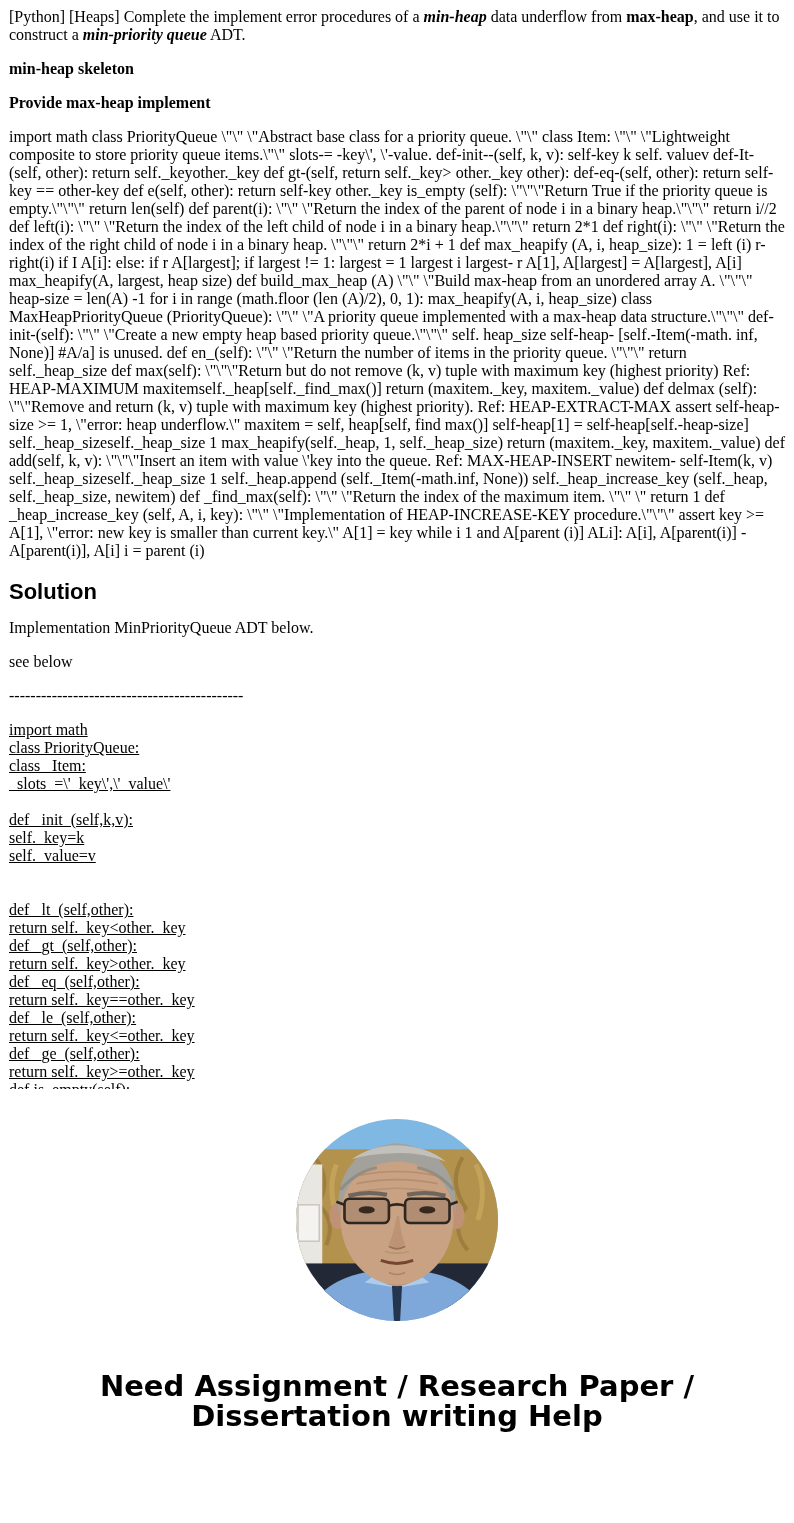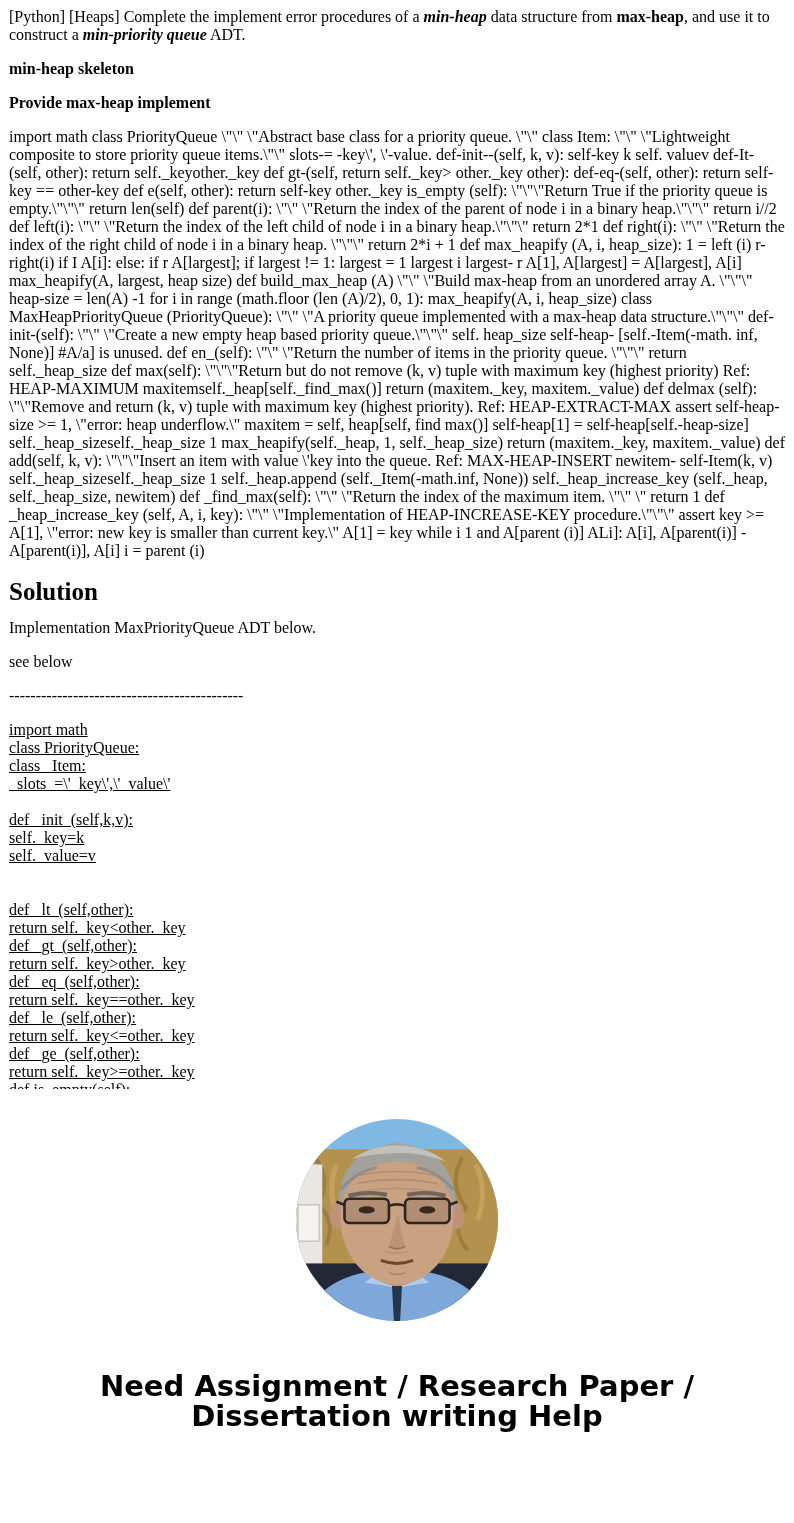--- a/index.html
+++ b/index.html
@@ -11,22 +11,22 @@
     color: #000000;
     font-family: "Liberation Serif", serif;
     font-size: 16px;
   }
   .page { padding: 8px 9px 0 9px; }
   p { margin: 16px 0; line-height: 18px; }
   p.first { margin-top: 0; }
   .b  { font-weight: bold; }
   .bi { font-weight: bold; font-style: italic; text-align: center; }
   .solution-h {
-    font-family: Liberation Serif, serif;
-    font-size: 25px;
+    font-family: Liberation Sans, sans-serif;
+    font-size: 22px;
     font-weight: bold;
     margin: 21px 0 16px 0;
     line-height: 22px;
   }
   .code-block {
     line-height: 18px;
     white-space: pre-line;
     height: 368px;
     overflow: hidden;
     text-decoration: underline;
@@ -51,31 +51,31 @@
     font-weight: bold;
     font-size: 29px;
     line-height: 30px;
   }
 </style>
 </head>
 <body>
 
 <div class="page">
 
-  <p class="first"><span>[Python] [Heaps] Complete the implement error procedures of a </span><span class="bi">min-heap</span><span> data structure from </span><span class="b">max-heap</span><span>, and use it to construct a </span><span class="bi">min-priority queue</span><span> ADT.</span></p>
+  <p class="first"><span>[Python] [Heaps] Complete the implement error procedures of a </span><span class="bi">min-heap</span><span> data underflow from </span><span class="b">max-heap</span><span>, and use it to construct a </span><span class="bi">min-priority queue</span><span> ADT.</span></p>
 
   <p class="b">min-heap skeleton</p>
 
   <p class="b">Provide max-heap implement</p>
 
   <p>import math class PriorityQueue \"\" \"Abstract base class for a priority queue. \"\" class Item: \"\" \"Lightweight composite to store priority queue items.\"\" slots-= -key\', \'-value. def-init--(self, k, v): self-key k self. valuev def-It-(self, other): return self._keyother._key def gt-(self, return self._key&gt; other._key other): def-eq-(self, other): return self-key == other-key def e(self, other): return self-key other._key is_empty (self): \"\"\"Return True if the priority queue is empty.\"\"\" return len(self) def parent(i): \"\" \"Return the index of the parent of node i in a binary heap.\"\"\" return i//2 def left(i): \"\" \"Return the index of the left child of node i in a binary heap.\"\"\" return 2*1 def right(i): \"\" \"Return the index of the right child of node i in a binary heap. \"\"\" return 2*i + 1 def max_heapify (A, i, heap_size): 1 = left (i) r-right(i) if I A[i]: else: if r A[largest]; if largest != 1: largest = 1 largest i largest- r A[1], A[largest] = A[largest], A[i] max_heapify(A, largest, heap size) def build_max_heap (A) \"\" \"Build max-heap from an unordered array A. \"\"\" heap-size = len(A) -1 for i in range (math.floor (len (A)/2), 0, 1): max_heapify(A, i, heap_size) class MaxHeapPriorityQueue (PriorityQueue): \"\" \"A priority queue implemented with a max-heap data structure.\"\"\" def-init-(self): \"\" \"Create a new empty heap based priority queue.\"\"\" self. heap_size self-heap- [self.-Item(-math. inf, None)] #A/a] is unused. def en_(self): \"\" \"Return the number of items in the priority queue. \"\"\" return self._heap_size def max(self): \"\"\"Return but do not remove (k, v) tuple with maximum key (highest priority) Ref: HEAP-MAXIMUM maxitemself._heap[self._find_max()] return (maxitem._key, maxitem._value) def delmax (self): \"\"Remove and return (k, v) tuple with maximum key (highest priority). Ref: HEAP-EXTRACT-MAX assert self-heap-size &gt;= 1, \"error: heap underflow.\" maxitem = self, heap[self, find max()] self-heap[1] = self-heap[self.-heap-size] self._heap_sizeself._heap_size 1 max_heapify(self._heap, 1, self._heap_size) return (maxitem._key, maxitem._value) def add(self, k, v): \"\"\"Insert an item with value \'key into the queue. Ref: MAX-HEAP-INSERT newitem- self-Item(k, v) self._heap_sizeself._heap_size 1 self._heap.append (self._Item(-math.inf, None)) self._heap_increase_key (self._heap, self._heap_size, newitem) def _find_max(self): \"\" \"Return the index of the maximum item. \"\" \" return 1 def _heap_increase_key (self, A, i, key): \"\" \"Implementation of HEAP-INCREASE-KEY procedure.\"\"\" assert key &gt;= A[1], \"error: new key is smaller than current key.\" A[1] = key while i 1 and A[parent (i)] ALi]: A[i], A[parent(i)] - A[parent(i)], A[i] i = parent (i)</p>
 
   <div class="solution-h">Solution</div>
 
-  <p>Implementation MaxPriorityQueue ADT below.</p>
+  <p>Implementation MinPriorityQueue ADT below.</p>
   <p>see below</p>
   <p>--------------------------------------------</p>
 
   <div class="code-block">import math
 class PriorityQueue:
 class _Item:
 _slots_=\'_key\',\'_value\'
 
 def _init_(self,k,v):
 self._key=k

